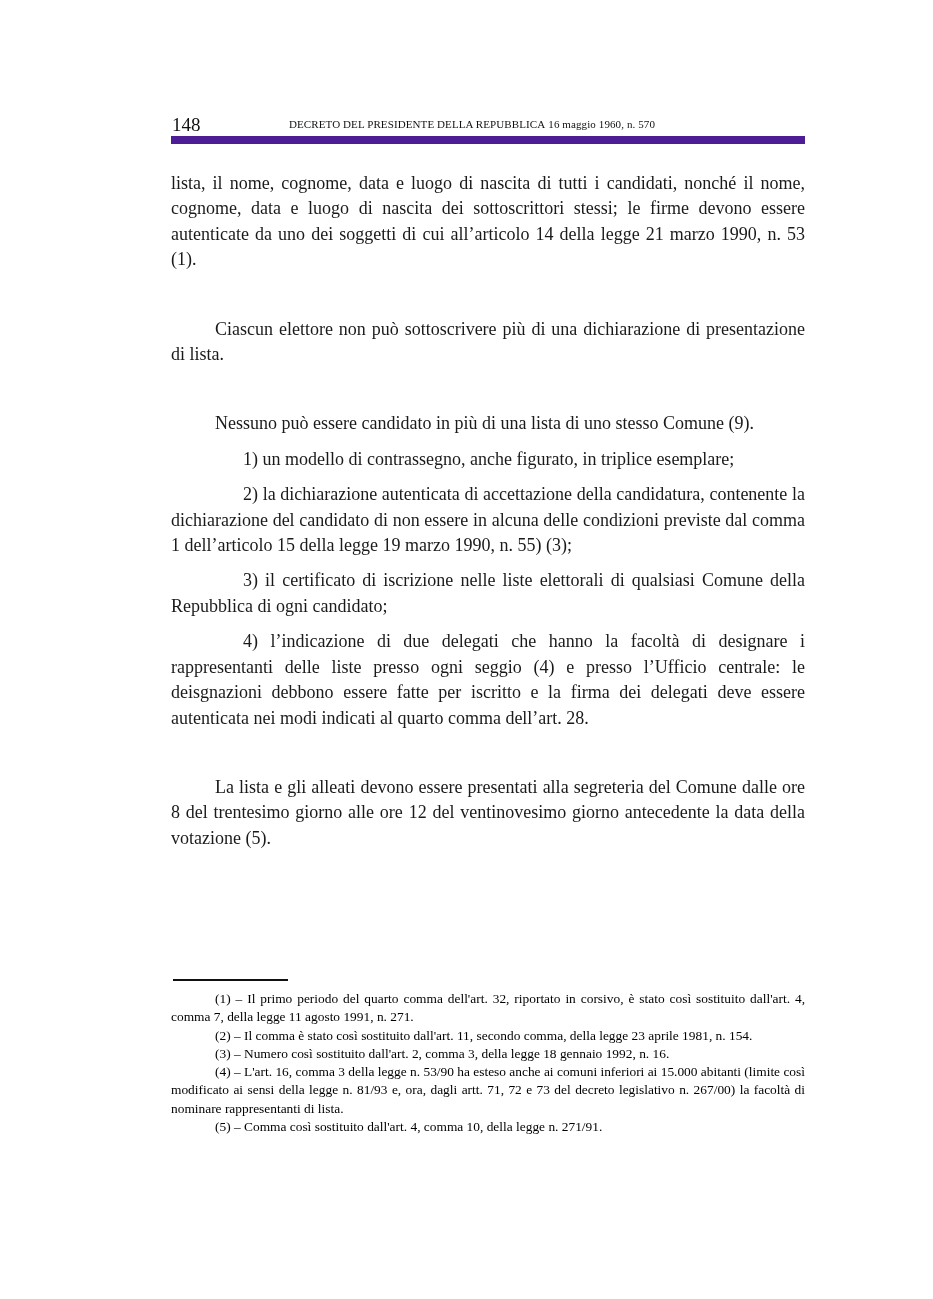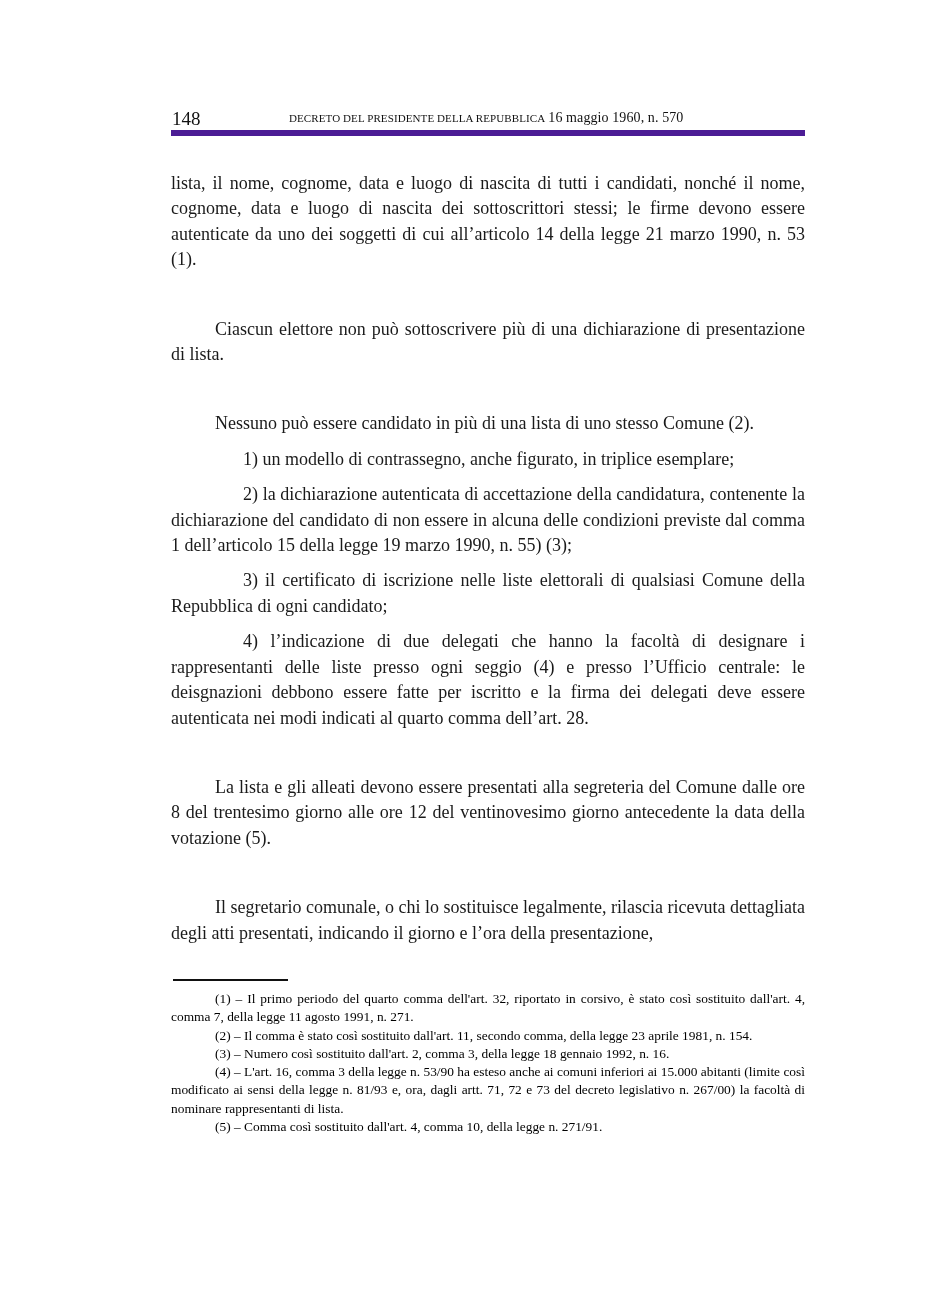--- a/index.html
+++ b/index.html
@@ -17,25 +17,25 @@
     }
     .page {
       position: absolute;
       left: 171px;
       top: 0;
       width: 634px;
       height: 1299px;
     }
     .running-head {
       position: absolute;
-      top: 106px;
+      top: 112px;
       left: 0;
       width: 634px;
       height: 24px;
-      border-bottom: 6px solid #4c1d95;
+      border-bottom: 8px solid #4c1d95;
     }
     .page-number {
       position: absolute;
       left: 1px;
       top: 2px;
       font-size: 19px;
       line-height: 22px;
       color: #111;
     }
     .head-title {
@@ -47,21 +47,21 @@
       letter-spacing: 0.1px;
       color: #111;
       white-space: nowrap;
     }
     .head-title .caps {
       font-variant: small-caps;
       text-transform: uppercase;
       font-size: 11px;
     }
     .head-title .date {
-      font-size: 14px;
+      font-size: 11px;
     }
     .body-text {
       position: absolute;
       top: 171px;
       left: 0;
       width: 634px;
       font-size: 18px;
       line-height: 25.4px;
       text-align: justify;
     }
@@ -105,27 +105,26 @@
 <div class="page">
 
   <div class="running-head">
     <span class="page-number">148</span>
     <span class="head-title"><span class="caps">DECRETO DEL PRESIDENTE DELLA REPUBBLICA</span> <span class="date">16 maggio 1960, n. 570</span></span>
   </div>
 
   <div class="body-text">
     <p>lista, il nome, cognome, data e luogo di nascita di tutti i candidati, nonché il nome, cognome, data e luogo di nascita dei sottoscrittori stessi; le firme devono essere autenticate da uno dei soggetti di cui all’articolo 14 della legge 21 marzo 1990, n. 53 (1).</p>
     <p class="indent">Ciascun elettore non può sottoscrivere più di una dichiarazione di presentazione di lista.</p>
-    <p class="indent">Nessuno può essere candidato in più di una lista di uno stesso Comune (2).</p>
+    <p class="indent">Nessuno può essere candidato in più di una lista di uno stesso Comune (9).</p>
     <p class="indent-item">1) un modello di contrassegno, anche figurato, in triplice esemplare;</p>
     <p class="indent-item">2) la dichiarazione autenticata di accettazione della candidatura, contenente la dichiarazione del candidato di non essere in alcuna delle condizioni previste dal comma 1 dell’articolo 15 della legge 19 marzo 1990, n. 55) (3);</p>
     <p class="indent-item">3) il certificato di iscrizione nelle liste elettorali di qualsiasi Comune della Repubblica di ogni candidato;</p>
     <p class="indent-item">4) l’indicazione di due delegati che hanno la facoltà di designare i rappresentanti delle liste presso ogni seggio (4) e presso l’Ufficio centrale: le deisgnazioni debbono essere fatte per iscritto e la firma dei delegati deve essere autenticata nei modi indicati al quarto comma dell’art. 28.</p>
     <p class="indent">La lista e gli alleati devono essere presentati alla segreteria del Comune dalle ore 8 del trentesimo giorno alle ore 12 del ventinovesimo giorno antecedente la data della votazione (5).</p>
-    <p class="indent">Il segretario comunale, o chi lo sostituisce legalmente, rilascia ricevuta dettagliata degli atti presentati, indicando il giorno e l’ora della presentazione,</p>
   </div>
 
   <div class="footnote-rule"></div>
 
   <div class="footnotes">
     <p>(1) – Il primo periodo del quarto comma dell'art. 32, riportato in corsivo, è stato così sostituito dall'art. 4, comma 7, della legge 11 agosto 1991, n. 271.</p>
     <p>(2) – Il comma è stato così sostituito dall'art. 11, secondo comma, della legge 23 aprile 1981, n. 154.</p>
     <p>(3) – Numero così sostituito dall'art. 2, comma 3, della legge 18 gennaio 1992, n. 16.</p>
     <p>(4) – L'art. 16, comma 3 della legge n. 53/90 ha esteso anche ai comuni inferiori ai 15.000 abitanti (limite così modificato ai sensi della legge n. 81/93 e, ora, dagli artt. 71, 72 e 73 del decreto legislativo n. 267/00) la facoltà di nominare rappresentanti di lista.</p>
     <p>(5) – Comma così sostituito dall'art. 4, comma 10, della legge n. 271/91.</p>

